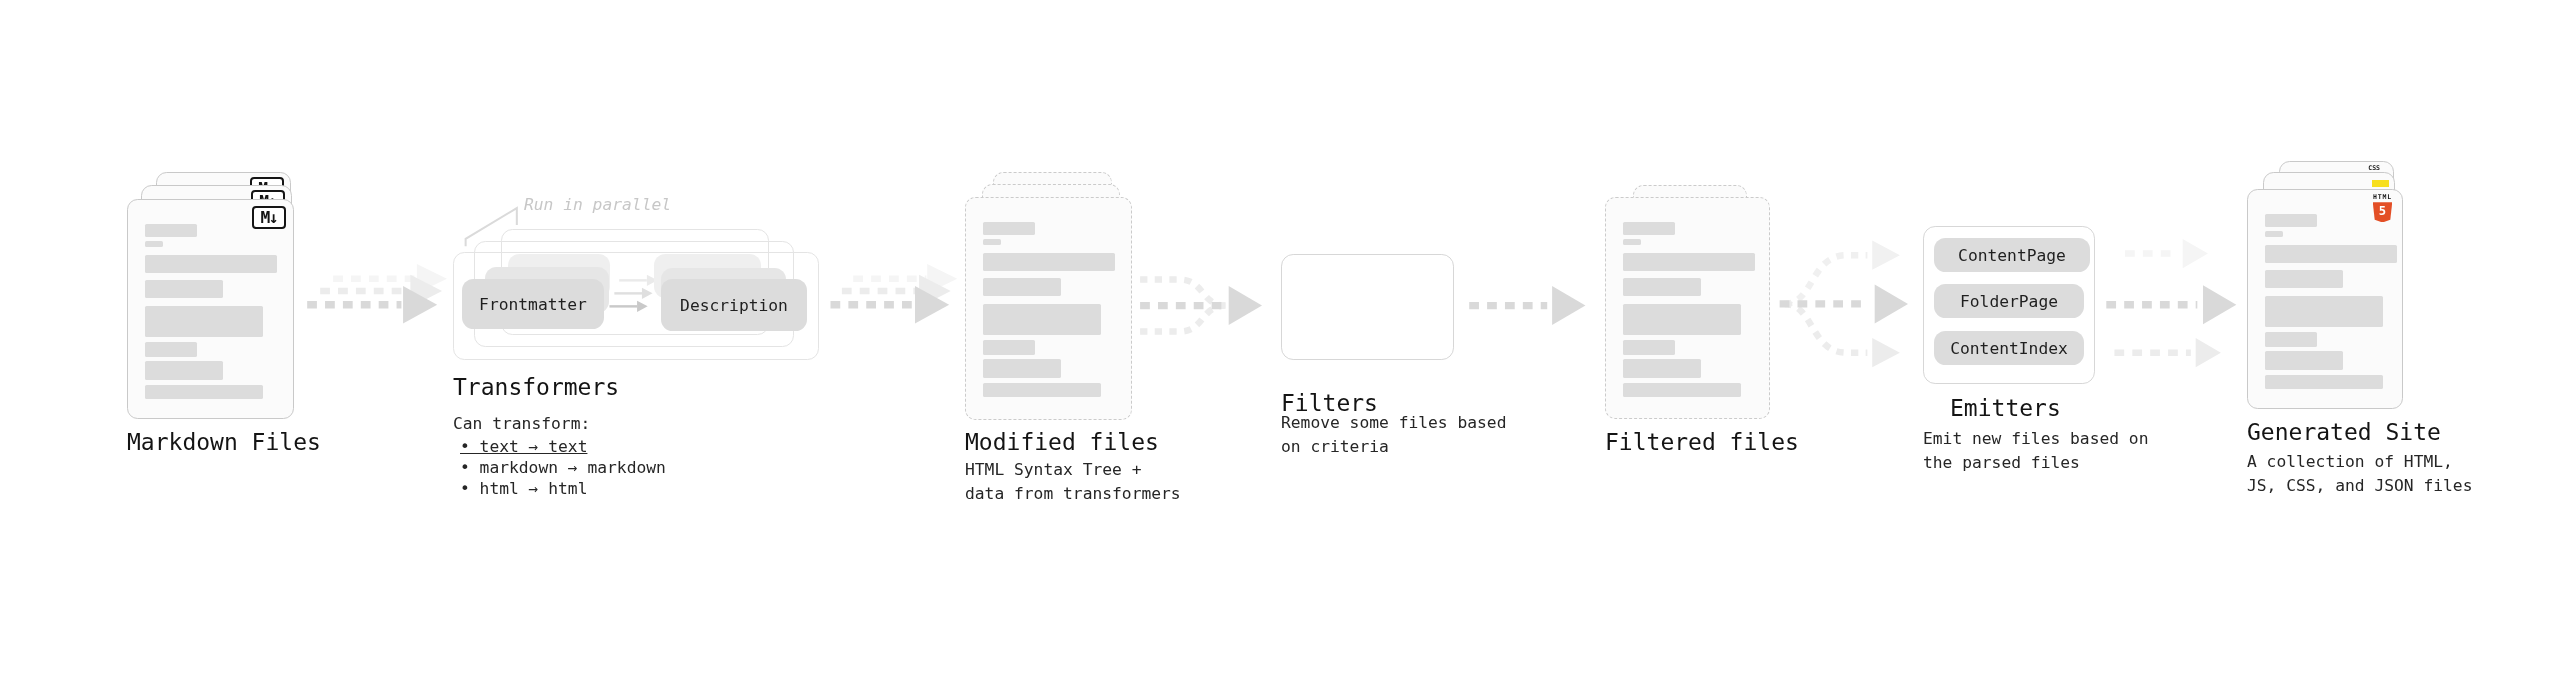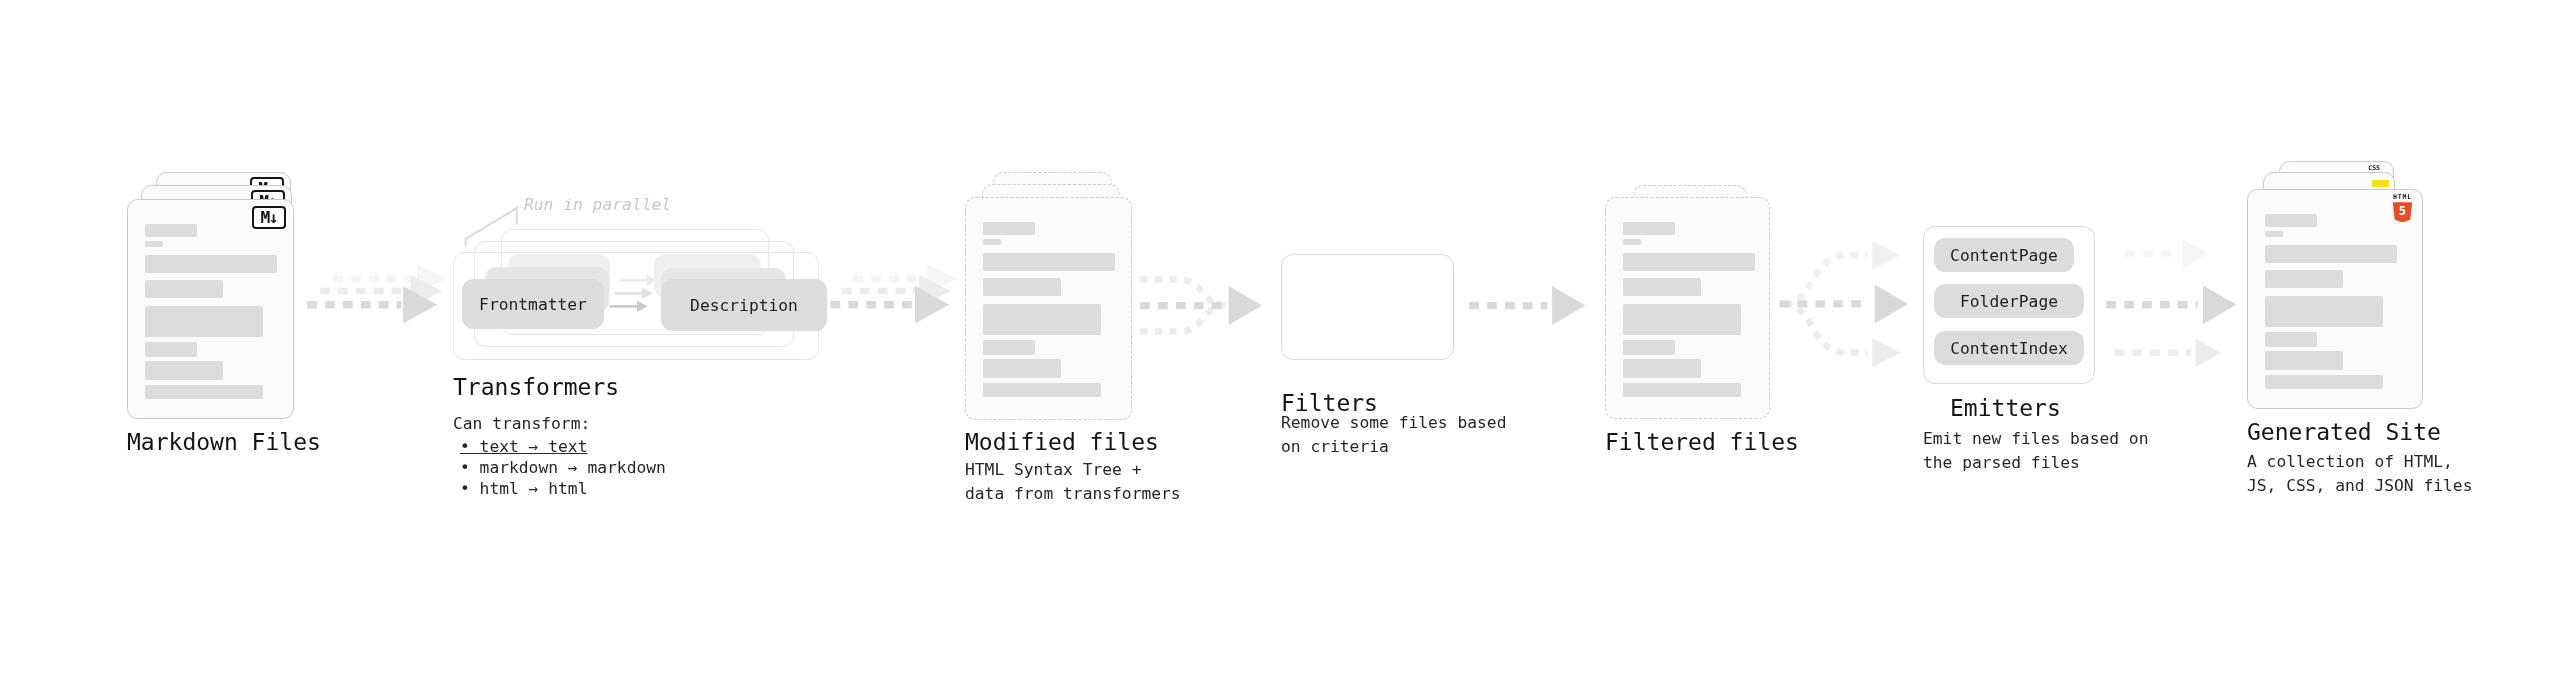--- a/index.html
+++ b/index.html
@@ -175,21 +175,21 @@
 
   <div class="tbox" style="left:501px;top:229px;width:268px;height:106px;"></div>
   <div class="tbox" style="left:474px;top:241px;width:320px;height:106px;"></div>
   <div class="tbox" style="left:453px;top:252px;width:366px;height:108px;"></div>
 
   <div class="ghost-pill ghost-2" style="left:508px;top:254px;width:102px;height:44px;"></div>
   <div class="ghost-pill ghost-1" style="left:485px;top:267px;width:124px;height:46px;"></div>
   <div class="ghost-pill ghost-2" style="left:654px;top:254px;width:107px;height:44px;"></div>
   <div class="ghost-pill ghost-1" style="left:661px;top:268px;width:125px;height:43px;"></div>
   <div class="pill" style="left:462px;top:279px;width:142px;height:50px;">Frontmatter</div>
-  <div class="pill" style="left:661px;top:279px;width:166px;height:52px;">Description</div>
+  <div class="pill" style="left:661px;top:279px;width:146px;height:52px;">Description</div>
 
   <div class="annotation" style="left:524px;top:195px;font-style:italic;">Run in parallel</div>
 
   <div class="stage-label" style="left:453px;top:374px;">Transformers</div>
   <div class="caption" style="left:453px;top:414px;">Can transform:</div>
   <div class="caption" style="left:460px;top:437px;text-decoration:underline;">• text → text</div>
   <div class="caption" style="left:460px;top:458px;">• markdown → markdown</div>
   <div class="caption" style="left:460px;top:479px;">• html → html</div>
 
   <div>
@@ -228,35 +228,35 @@
           <div class="bar" style="top: 106px; width: 118px; height: 31px;"></div>
           <div class="bar" style="top: 142px; width: 52px; height: 14.6px;"></div>
           <div class="bar" style="top: 161px; width: 78px; height: 18.7px;"></div>
           <div class="bar" style="top: 185px; width: 118px; height: 14px;"></div>
         </div>
     </div>
   </div>
   <div class="stage-label" style="left:1605px;top:429px;">Filtered files</div>
 
   <div class="wbox" style="left:1923px;top:226px;width:172px;height:158px;"></div>
-  <div class="pill" style="left:1934px;top:238px;width:140px;height:34px;">ContentPage</div>
+  <div class="pill" style="left:1934px;top:238px;width:156px;height:34px;">ContentPage</div>
   <div class="pill" style="left:1934px;top:284px;width:150px;height:34px;">FolderPage</div>
   <div class="pill" style="left:1934px;top:331px;width:150px;height:34px;">ContentIndex</div>
   <div class="stage-label" style="left:1923px;top:395px;margin-left:27px;">Emitters</div>
   <div class="caption" style="left:1923px;top:429px;">Emit new files based on</div>
   <div class="caption" style="left:1923px;top:453px;">the parsed files</div>
 
   <div>
     <div class="card" style="left:2279px;top:161px;width:115px;height:65px;">
       <div class="css-badge">CSS</div>
     </div>
     <div class="card" style="left:2263px;top:172px;width:132px;height:65px;">
       <div class="js-badge"></div>
     </div>
-    <div class="card" style="left:2247px;top:189px;width:176px;height:220px;">
+    <div class="card" style="left:2247px;top:189px;width:156px;height:220px;">
       <div class="html5-badge">
         <div class="html5-word">HTML</div>
         <div class="html5-shield">5</div>
       </div>
       <div class="doc-bars">
           <div class="bar" style="top: 24.4px; width: 52px; height: 12.2px;"></div>
           <div class="bar" style="top: 41px; width: 18px; height: 5.7px;"></div>
           <div class="bar" style="top: 55px; width: 132px; height: 18px;"></div>
           <div class="bar" style="top: 80px; width: 78px; height: 18px;"></div>
           <div class="bar" style="top: 106px; width: 118px; height: 31px;"></div>

